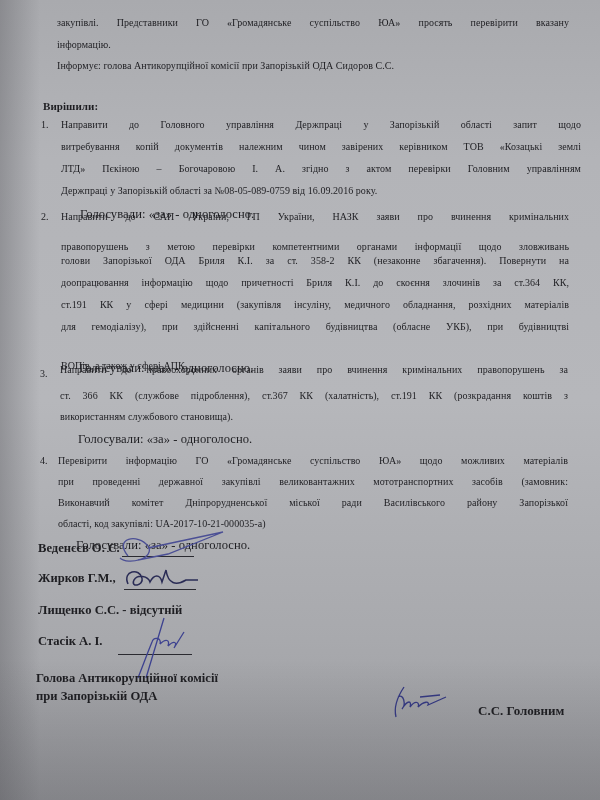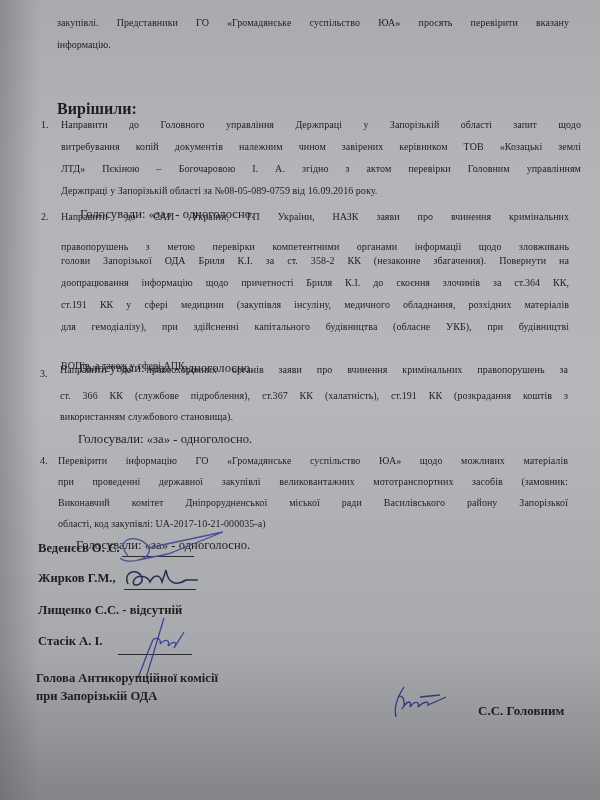--- a/index.html
+++ b/index.html
@@ -28,22 +28,23 @@
 </head>
 <body>
 
 <div class="shade-left"></div>
 <div class="shade-bottom"></div>
 
 <div class="page">
 
   <div class="line just" style="left:57px; top:17px; width:512px;">закупівлі. Представники ГО «Громадянське суспільство ЮА» просять перевірити вказану</div>
   <div class="line" style="left:57px; top:39px;">інформацію.</div>
+  <div class="line" style="left:57px; top:60px;">Інформує: голова Антикорупційної комісії при Запорізькій ОДА Сидоров С.С.</div>
 
-  <div class="line bold" style="left:57px; top:100px; font-size:16px;font-family:Liberation Serif, serif;">Вирішили:</div>
+  <div class="line bold" style="left:43px; top:100px; font-size:11px;font-family:Liberation Serif, serif;">Вирішили:</div>
 
   <div>
     <div class="line" style="left:41px; top:119px;">1.</div>
     <div class="line just" style="left:61px; top:119px; width:520px;">Направити до Головного управління Держпраці у Запорізькій області запит щодо</div>
     <div class="line just" style="left:61px; top:141px; width:520px;">витребування копій документів належним чином завірених керівником ТОВ «Козацькі землі</div>
     <div class="line just" style="left:61px; top:163px; width:520px;">ЛТД» Пєкіною – Богочаровою І. А. згідно з актом перевірки Головним управлінням</div>
     <div class="line" style="left:61px; top:185px;text-align:right;">Держпраці у Запорізькій області за №08-05-089-0759 від 16.09.2016 року.</div>
     <div class="line" style="left:80px; top:207px; font-size:12.6px;">Голосували: «за» - одноголосно.</div>
   </div>
 

